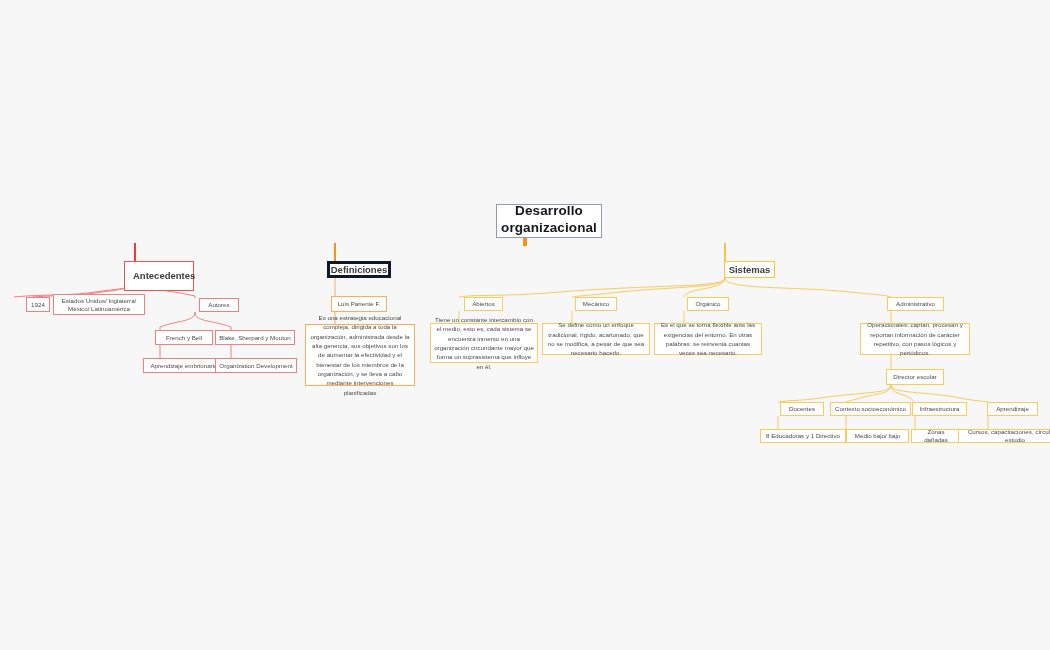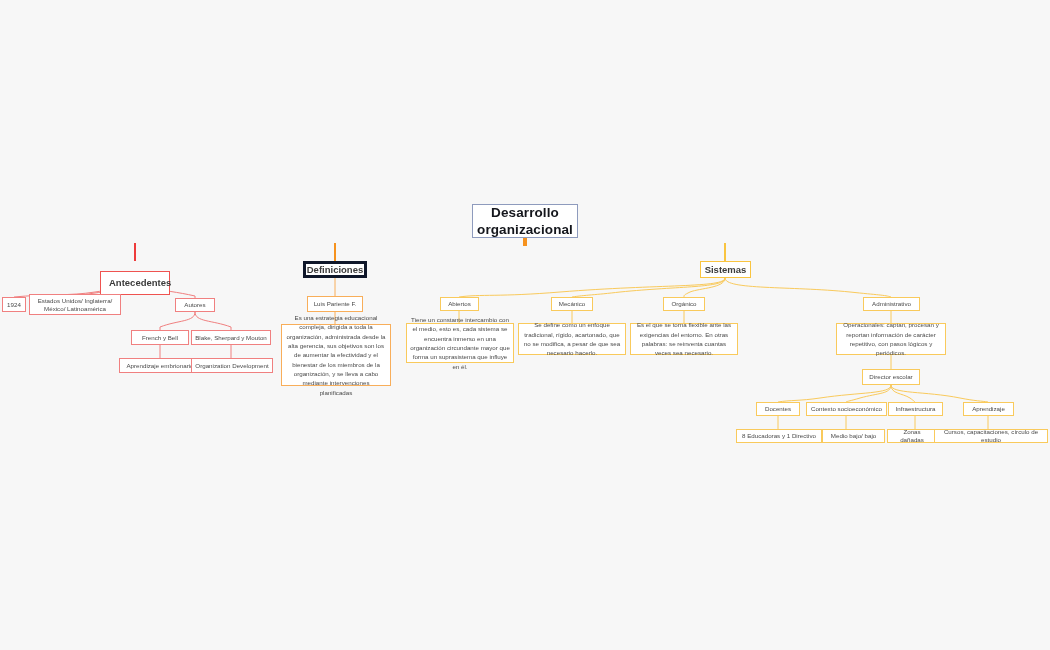--- a/index.html
+++ b/index.html
@@ -25,25 +25,26 @@
     width: 1050px;
     height: 650px;
     pointer-events: none;
   }
   .node {
     position: absolute;
     box-sizing: border-box;
     background: #ffffff;
     display: flex;
     align-items: center;
-    justify-content: flex-start;
+    justify-content: flex-end;
     text-align: center;
     line-height: 1.25;
     color: #2b2b2b;
     z-index: 3;
+    margin-left: 24px;
   }
   .node.root {
     border: 1px solid #8e9bbd;
     background: #ffffff;
     font-weight: bold;
     font-size: 13.5px;
     color: #14161c;
     letter-spacing: .1px;
     box-shadow: 0 0 0 0 rgba(0,0,0,0);
   }
@@ -145,21 +146,21 @@
     <path d="M846,416 L846,429" stroke="#f9ca5c" stroke-width="1" fill="none"></path>
     <path d="M915,416 L915,429" stroke="#f9ca5c" stroke-width="1" fill="none"></path>
     <path d="M988,416 L988,429" stroke="#f9ca5c" stroke-width="1" fill="none"></path>
   </svg>
 
   <div class="node root" style="left:472px; top:204px; width:106px; height:34px; flex-direction:column;">
     <span>Desarrollo</span>
     <span>organizacional</span>
   </div>
 
-  <div class="node l1" style="left:100px; top:271px; width:70px; height:24px;padding-left:8px;">
+  <div class="node l1" style="left:100px; top:261px; width:70px; height:30px;padding-left:8px;">
     <span>Antecedentes</span>
   </div>
 
   <div class="node l1-orange" style="left:303px; top:261px; width:64px; height:17px;">
     <span>Definiciones</span>
   </div>
 
   <div class="node l1-yellow" style="left:700px; top:261px; width:51px; height:17px;">
     <span>Sistemas</span>
   </div>

